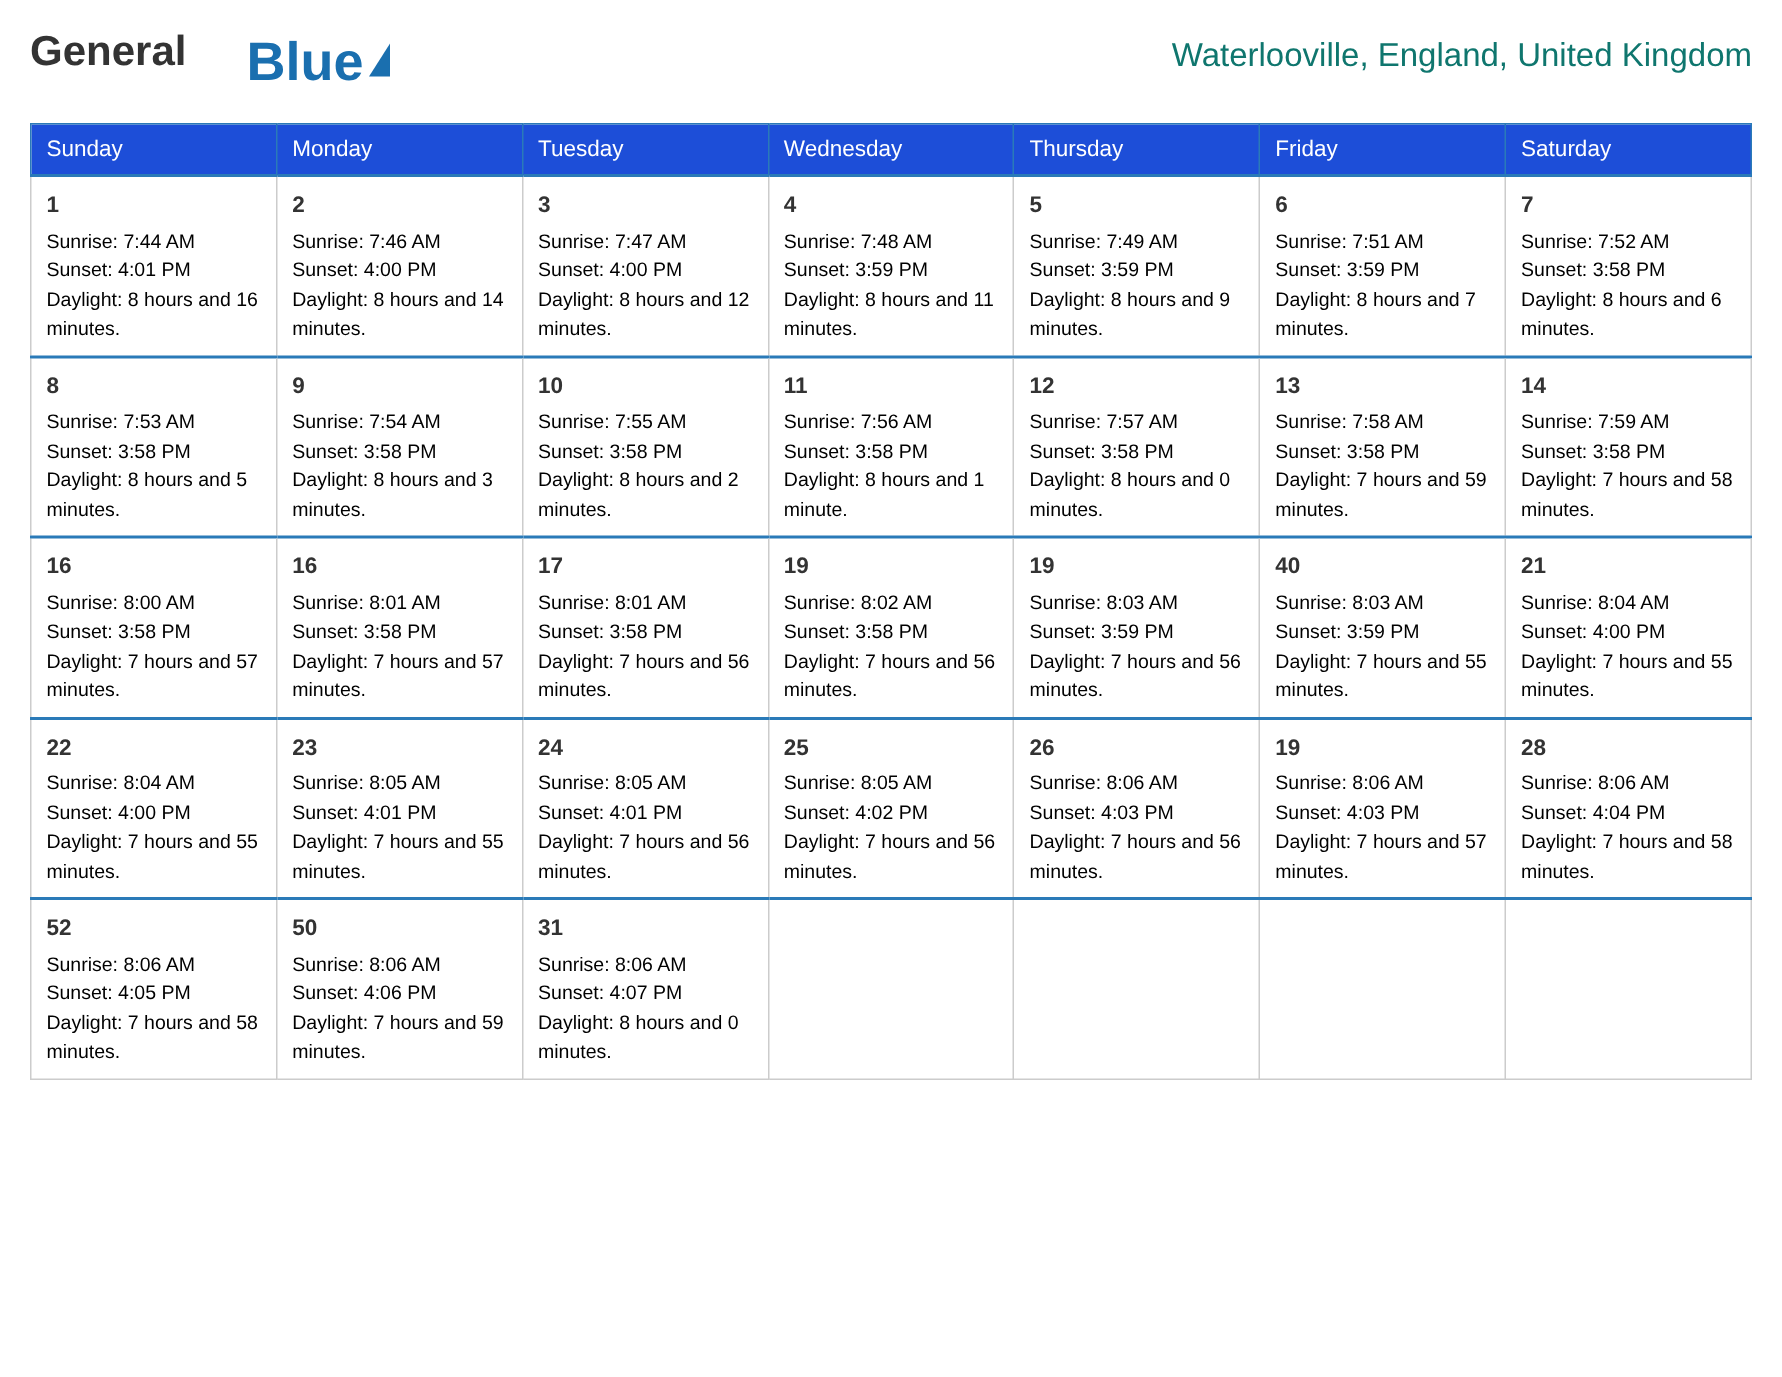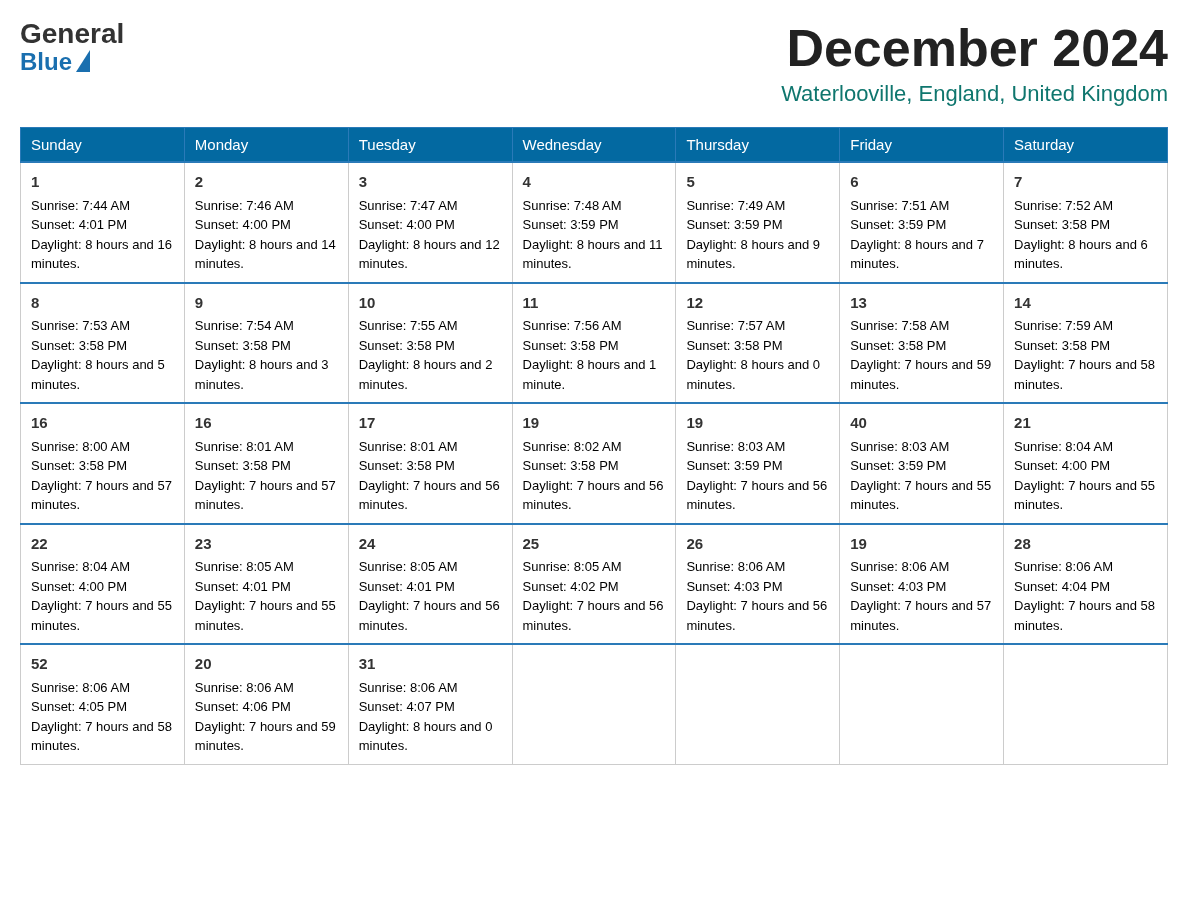--- a/index.html
+++ b/index.html
@@ -12,35 +12,35 @@
       min-height: 918px;
     }
     .header {
       display: flex;
       justify-content: space-between;
       align-items: flex-start;
       margin-bottom: 20px;
     }
     .logo {
       display: flex;
-      flex-direction: column;
       align-items: flex-start;
     }
     .logo-general {
       font-size: 28px;
       font-weight: bold;
       color: #333;
       line-height: 1;
     }
     .logo-blue {
-      font-size: 24px;
+      font-size: 36px;
       font-weight: bold;
       color: #1a6faf;
       display: flex;
       align-items: center;
+      margin-left: 40px;
     }
     .logo-triangle {
       width: 0;
       height: 0;
       border-left: 14px solid transparent;
       border-right: 0px solid transparent;
       border-bottom: 22px solid #1a6faf;
       display: inline-block;
       margin-left: 4px;
       margin-bottom: 2px;
@@ -58,21 +58,21 @@
       font-size: 22px;
       color: #0f766e;
       margin-top: 4px;
     }
     table {
       width: 100%;
       border-collapse: collapse;
       table-layout: fixed;
     }
     thead tr th {
-      background-color: #0369a1;
+      background-color: #1d4ed8;
       color: #fff;
       font-size: 15px;
       font-weight: normal;
       padding: 8px 10px;
       text-align: left;
       border: 1px solid #2a7ab8;
     }
     tbody tr td {
       vertical-align: top;
       padding: 8px 10px;
@@ -100,21 +100,20 @@
 
 <div class="header">
   <div class="logo">
     <span class="logo-general">General</span>
     <span class="logo-blue">
       <span>Blue</span>
       <span class="logo-triangle"></span>
     </span>
   </div>
   <div class="title-block">
-    <div class="month-title">December 2024</div>
     <div class="location-title">Waterlooville, England, United Kingdom</div>
   </div>
 </div>
 
 <table>
   <thead>
     <tr>
 
     <th>Sunday</th>
         <th>Monday</th>
@@ -186,21 +185,21 @@
         <td><span class="day-number">26</span>
         <span class="day-info">Sunrise: 8:06 AM<br>Sunset: 4:03 PM<br>Daylight: 7 hours and 56 minutes.</span></td>
         <td><span class="day-number">19</span>
         <span class="day-info">Sunrise: 8:06 AM<br>Sunset: 4:03 PM<br>Daylight: 7 hours and 57 minutes.</span></td>
         <td><span class="day-number">28</span>
         <span class="day-info">Sunrise: 8:06 AM<br>Sunset: 4:04 PM<br>Daylight: 7 hours and 58 minutes.</span></td>
       </tr>
       <tr>
         <td><span class="day-number">52</span>
         <span class="day-info">Sunrise: 8:06 AM<br>Sunset: 4:05 PM<br>Daylight: 7 hours and 58 minutes.</span></td>
-        <td><span class="day-number">20</span>
+        <td><span class="day-number">50</span>
         <span class="day-info">Sunrise: 8:06 AM<br>Sunset: 4:06 PM<br>Daylight: 7 hours and 59 minutes.</span></td>
         <td><span class="day-number">31</span>
         <span class="day-info">Sunrise: 8:06 AM<br>Sunset: 4:07 PM<br>Daylight: 8 hours and 0 minutes.</span></td>
         <td class="empty"></td>
         <td class="empty"></td>
         <td class="empty"></td>
         <td class="empty"></td>
       </tr>
     </tbody>
 </table>

